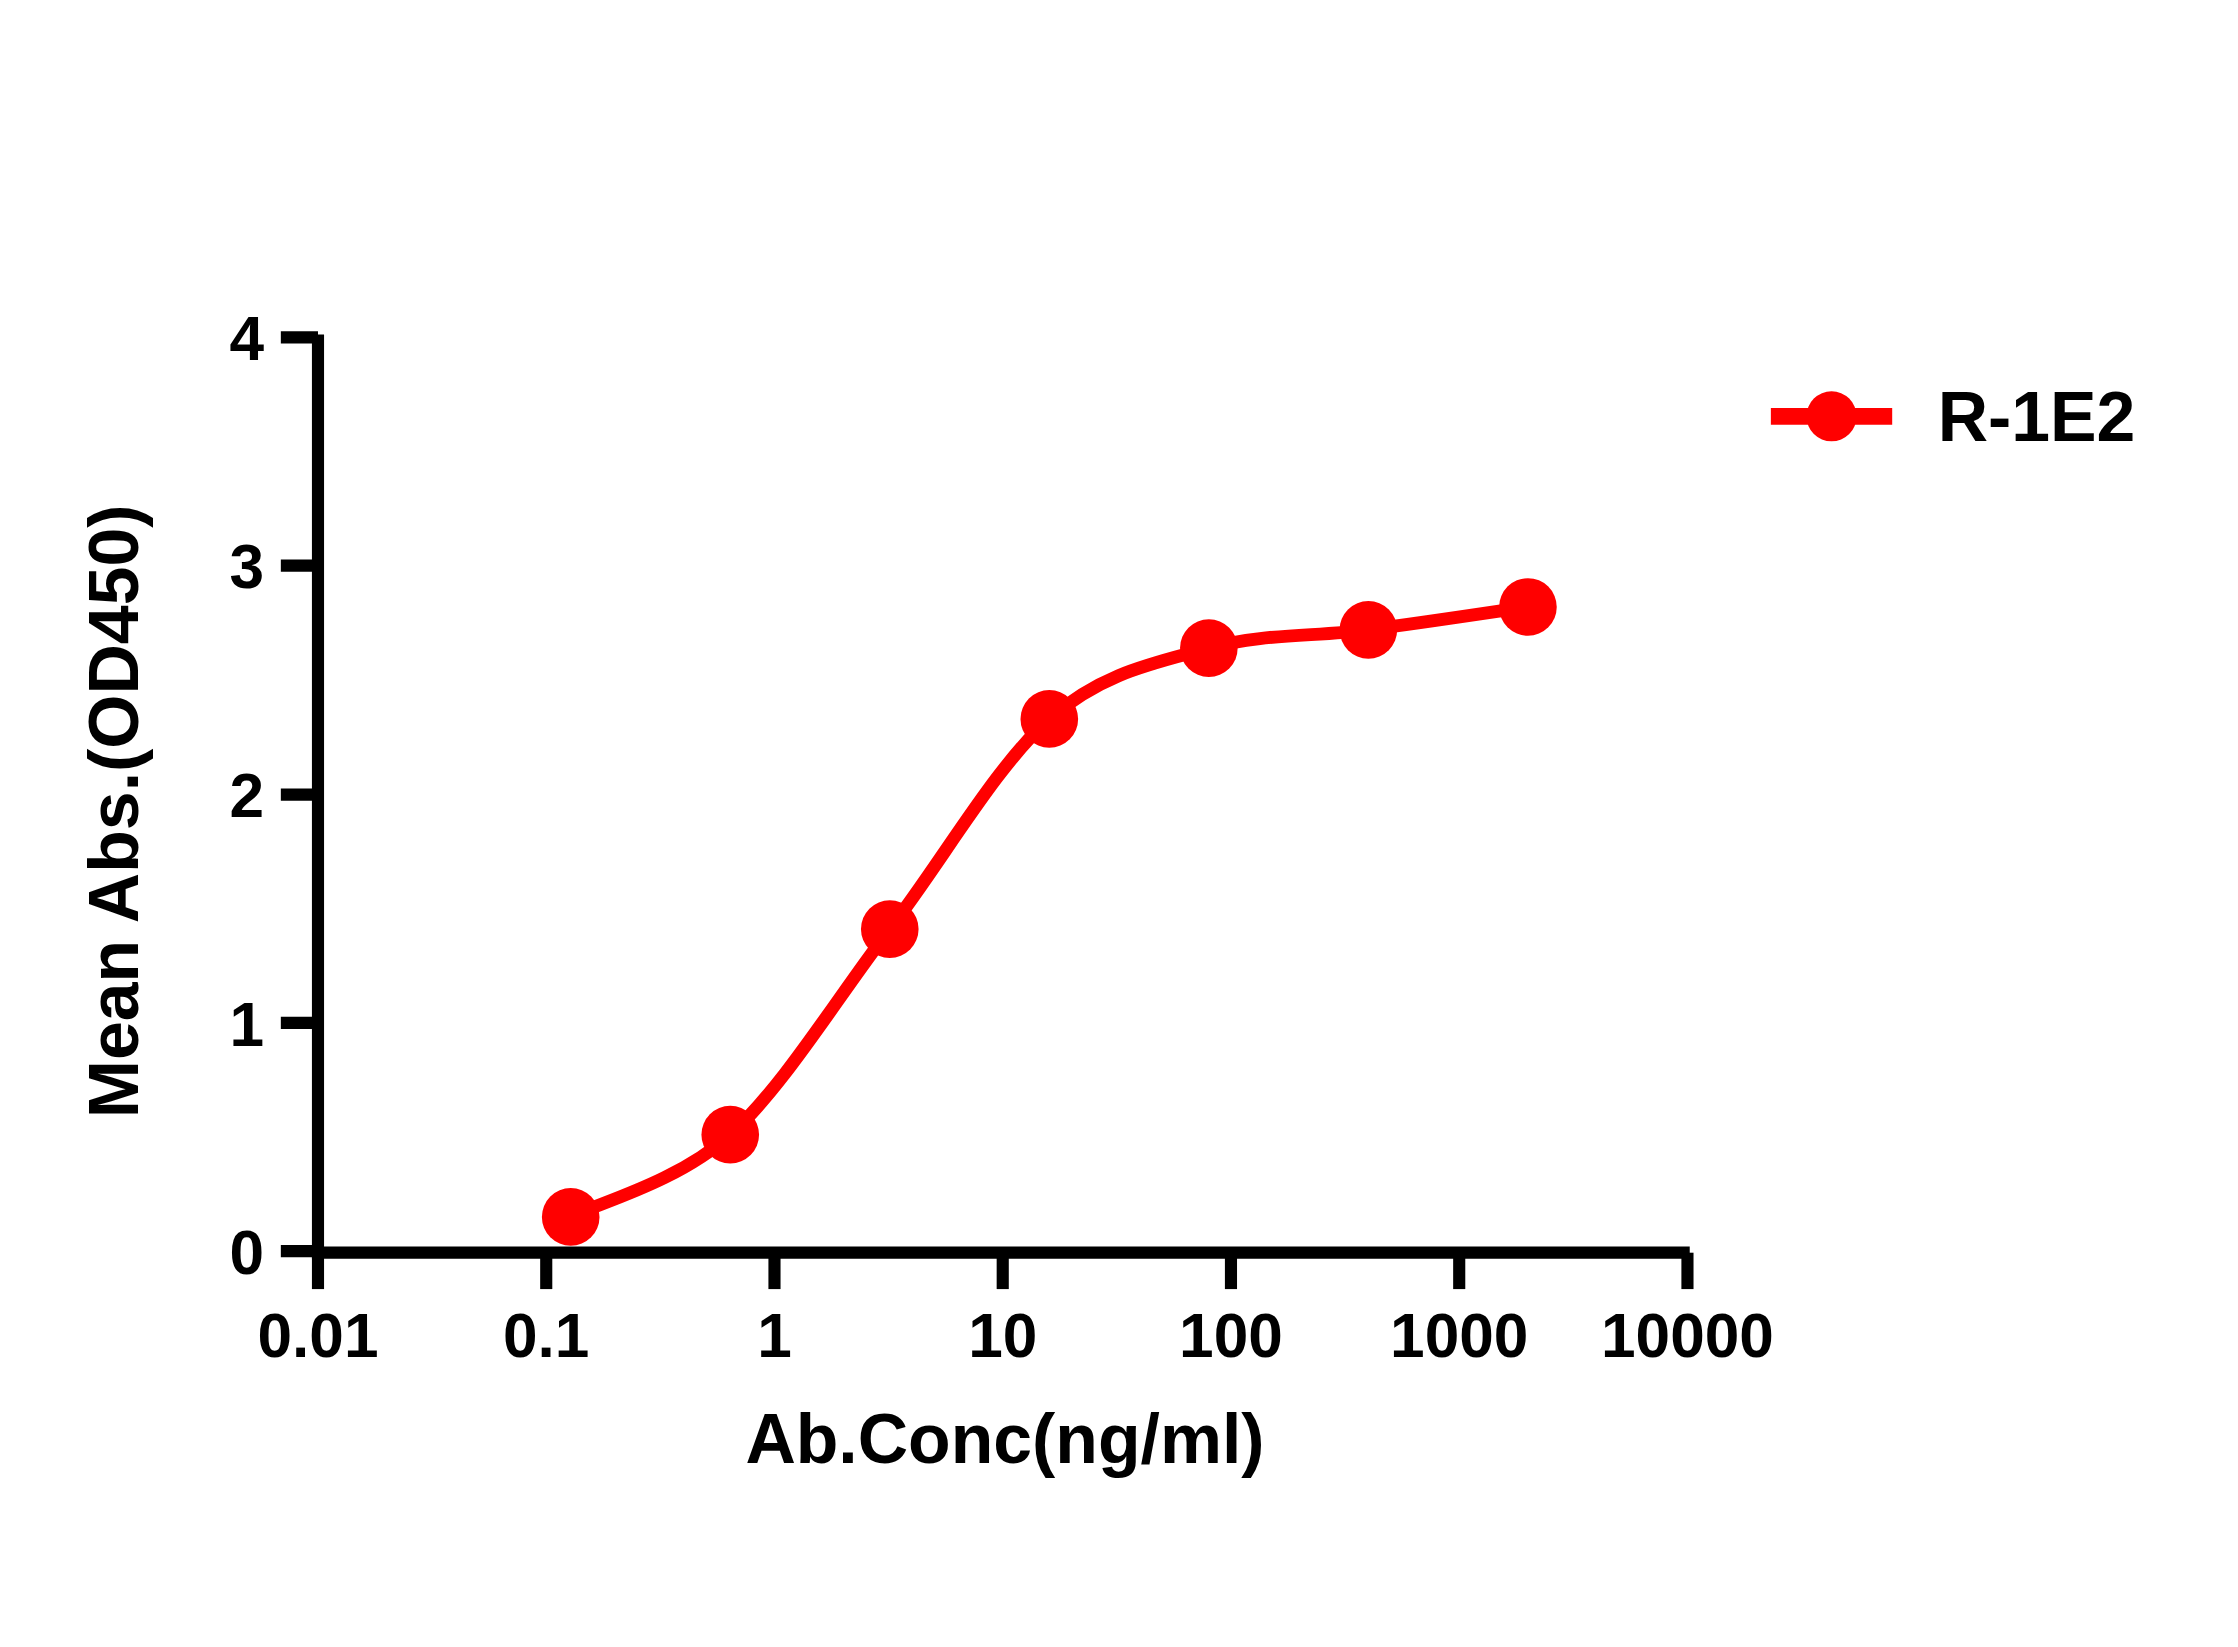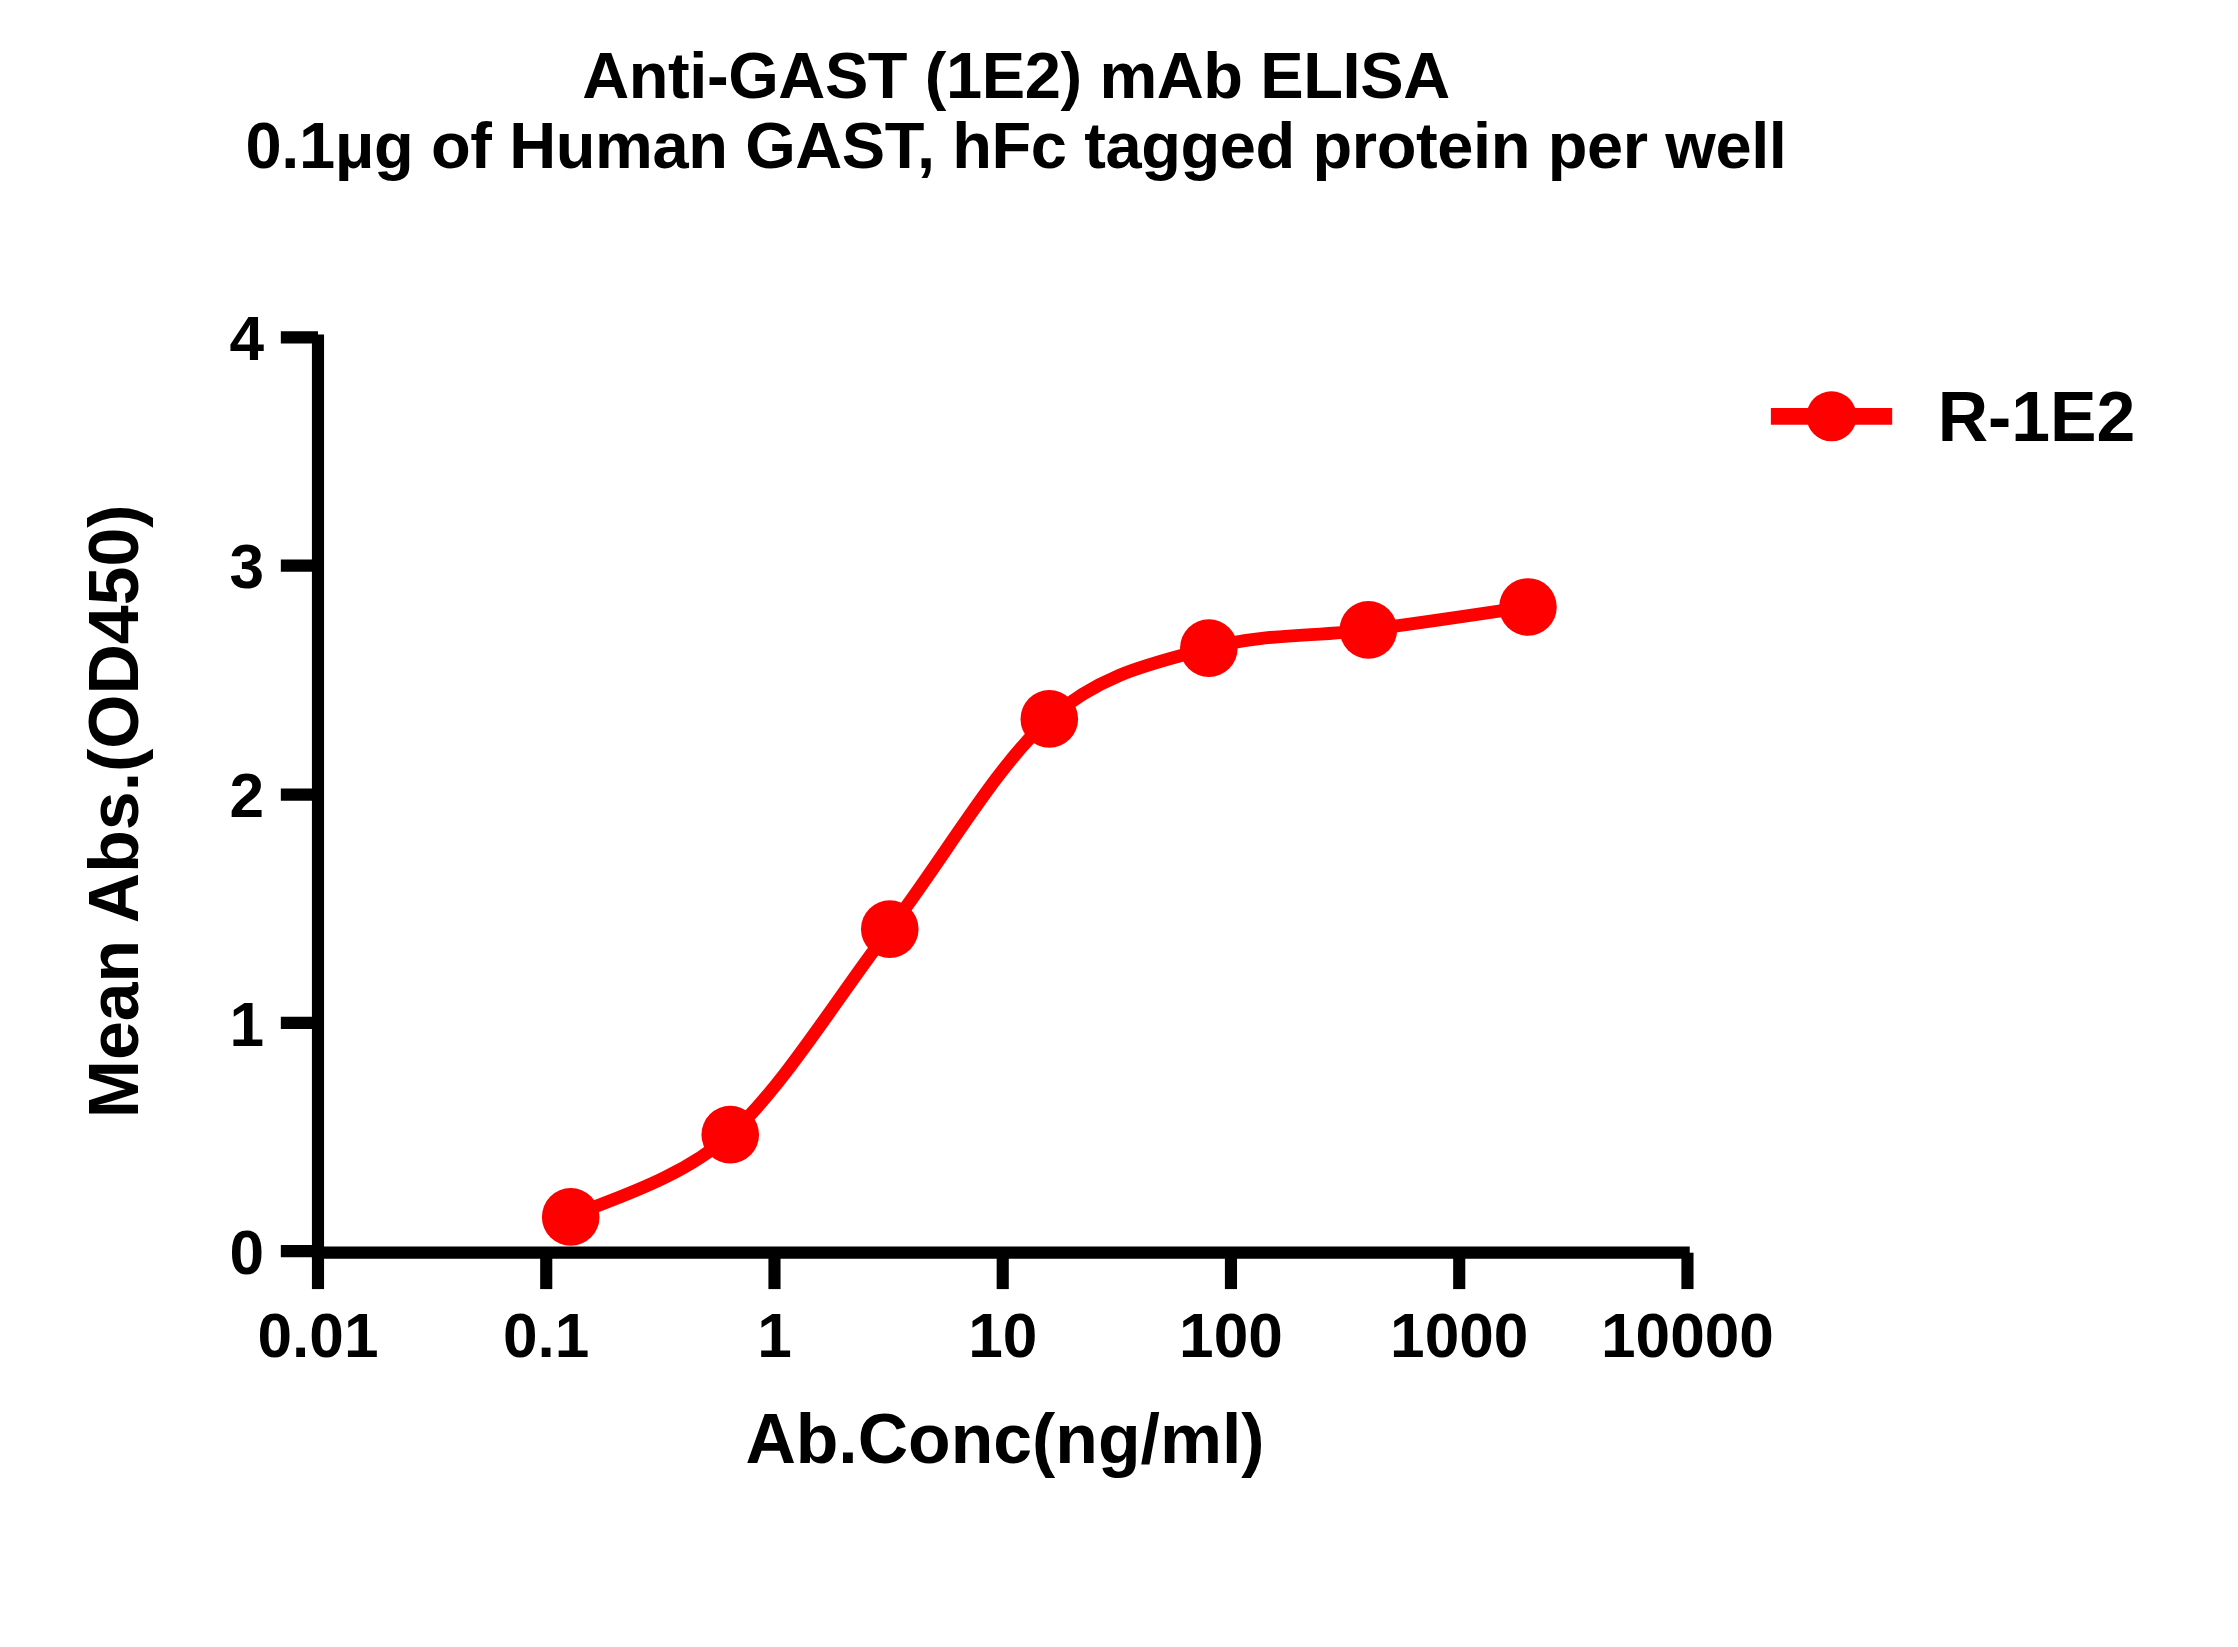--- a/index.html
+++ b/index.html
@@ -64,24 +64,20 @@
     font-size: 92px;
     font-weight: bold;
     fill: #000000;
   }
 </style>
 </head>
 <body>
 
 <div id="figure">
 
-  <div id="title-block">
-    <div id="chart-title">Anti-GAST (1E2) mAb ELISA</div>
-    <div id="chart-subtitle">0.1μg of Human GAST, hFc tagged protein per well</div>
-  </div>
 
   <svg id="plot-svg" width="2239" height="1647" viewBox="0 0 2952 2172">
 
     <text class="axis-title" transform="translate(182,1070) rotate(-90)" text-anchor="middle">Mean Abs.(OD450)</text>
 
     <line x1="419" y1="441" x2="419" y2="1654" stroke="#000000" stroke-width="16"></line>
 
     <line x1="411" y1="1652" x2="2228" y2="1652" stroke="#000000" stroke-width="16"></line>
 
     <g>

